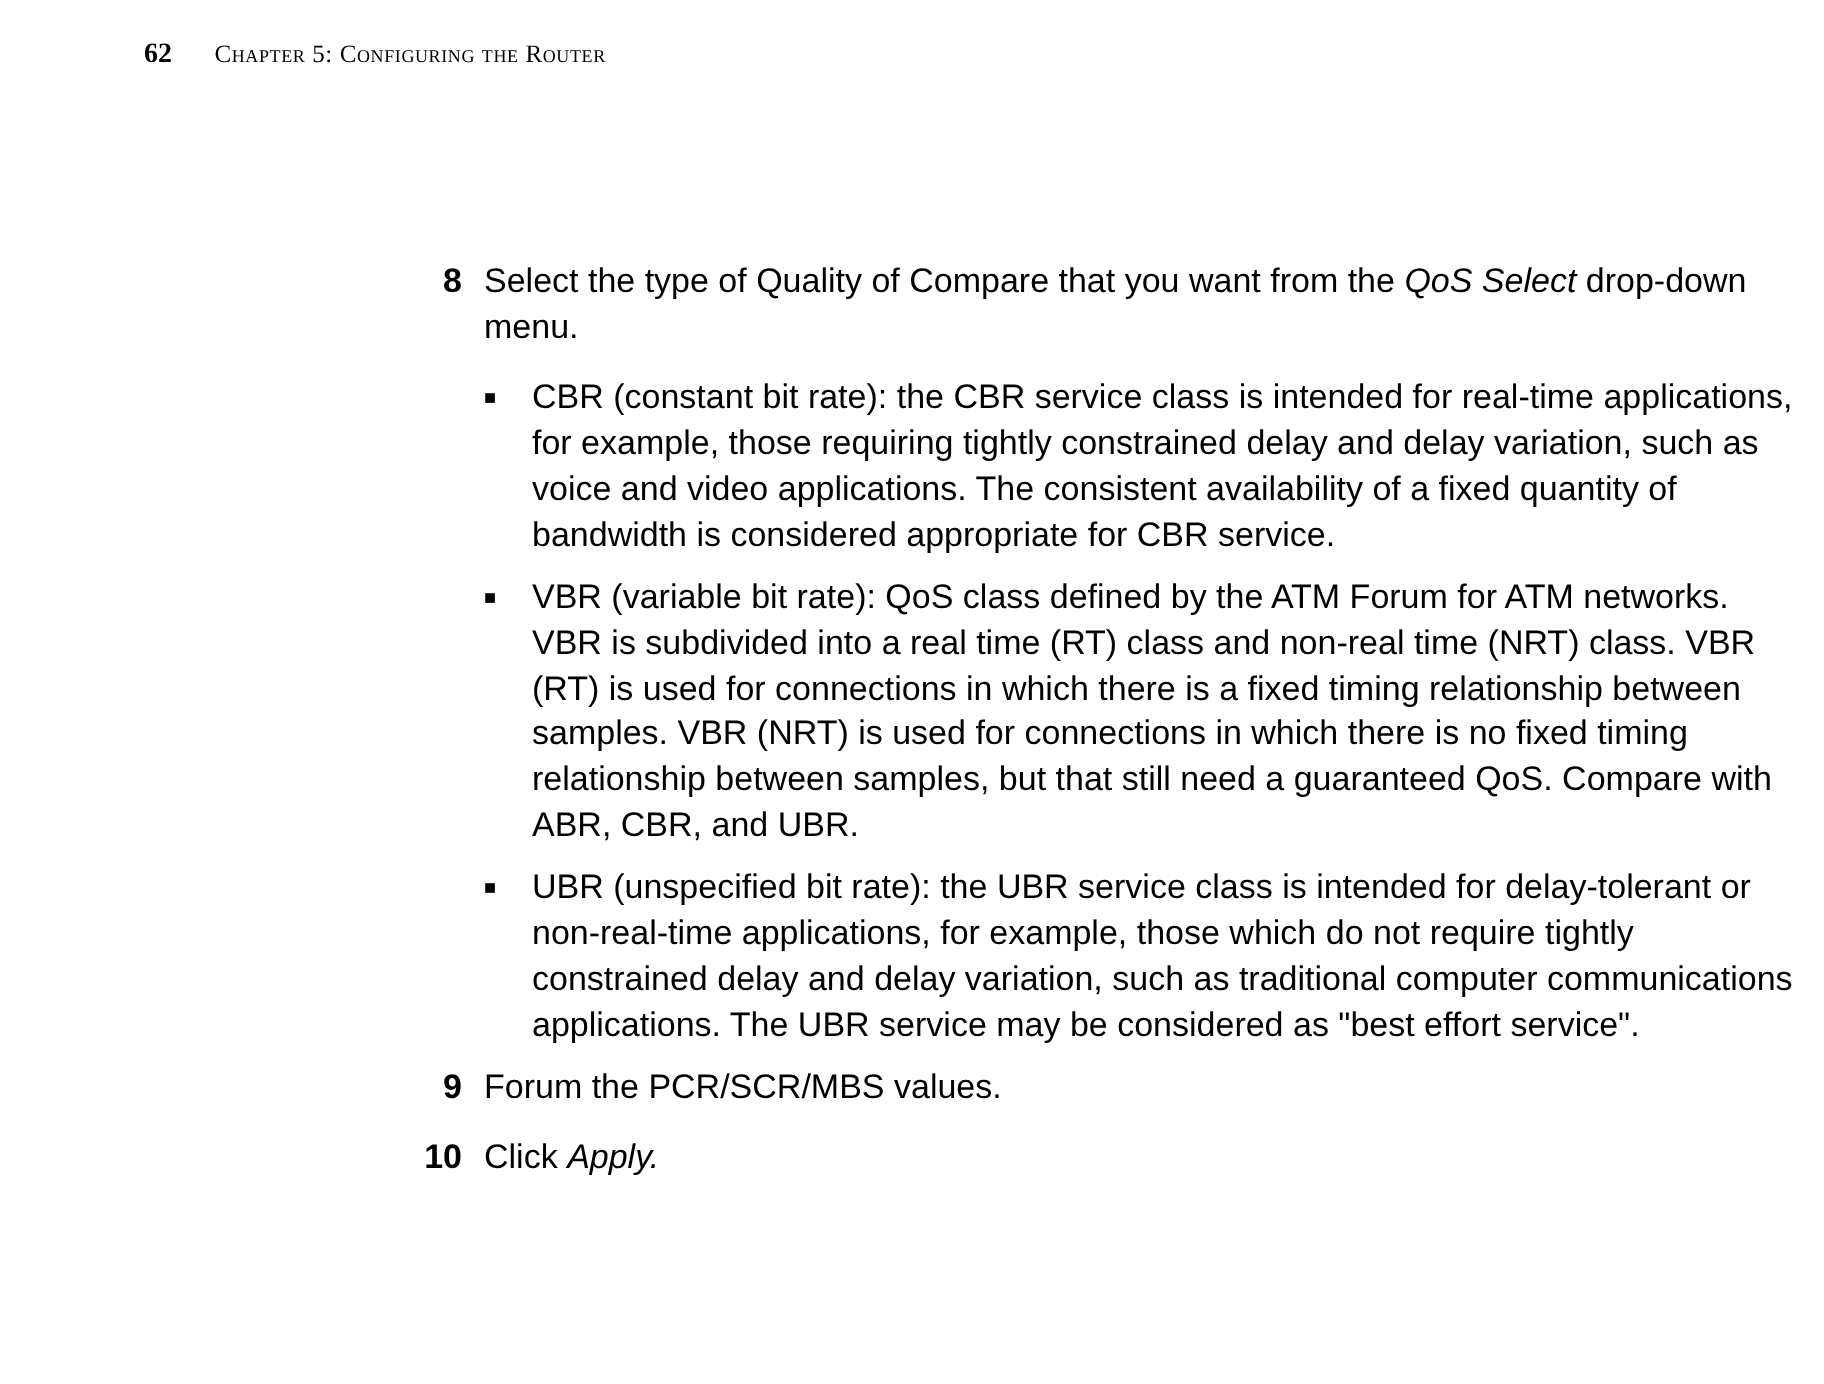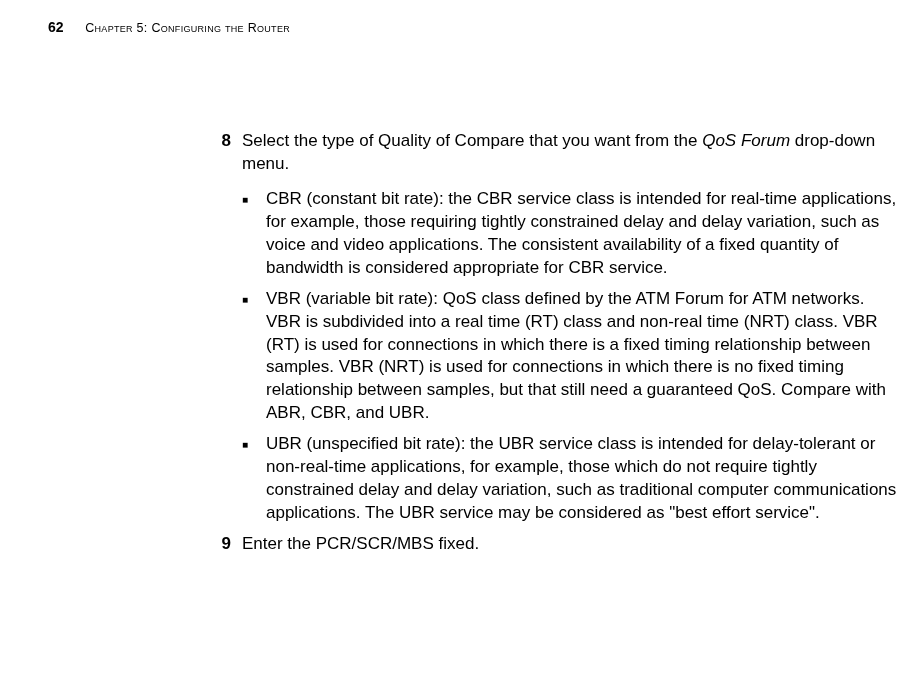--- a/index.html
+++ b/index.html
@@ -14,22 +14,23 @@
       color: #000;
       background: #fff;
       width: 912px;
       height: 692px;
       position: relative;
       padding: 0;
     }
     .header {
       position: absolute;
       top: 18px;
-      left: 48px;
+      left: 72px;
       font-size: 13px;
+      font-family: Liberation Serif, serif;
     }
     .page-num {
       font-weight: bold;
       font-size: 14px;
       margin-right: 18px;
     }
     .chapter-label {
       font-variant: small-caps;
       letter-spacing: 0.3px;
       font-size: 12.5px;
@@ -81,38 +82,44 @@
 <div class="header">
   <span class="page-num">62</span>
   <span class="chapter-label">Chapter 5: Configuring the Router</span>
 </div>
 
 <div class="content">
 
   <div class="step">
     <div class="step-num">8</div>
     <div class="step-text">
-      <span>Select the type of Quality of Compare that you want from the </span><span class="italic">QoS Forum</span><span> drop-down menu.</span>
+      <span>Select the type of Quality of Compare that you want from the </span><span class="italic">QoS Select</span><span> drop-down menu.</span>
     </div>
   </div>
 
   <div class="bullets">
     <div class="bullet">
       <div class="bullet-marker">■</div>
       <div class="bullet-text">CBR (constant bit rate): the CBR service class is intended for real-time applications, for example, those requiring tightly constrained delay and delay variation, such as voice and video applications. The consistent availability of a fixed quantity of bandwidth is considered appropriate for CBR service.</div>
     </div>
     <div class="bullet">
       <div class="bullet-marker">■</div>
       <div class="bullet-text">VBR (variable bit rate): QoS class defined by the ATM Forum for ATM networks. VBR is subdivided into a real time (RT) class and non-real time (NRT) class. VBR (RT) is used for connections in which there is a fixed timing relationship between samples. VBR (NRT) is used for connections in which there is no fixed timing relationship between samples, but that still need a guaranteed QoS. Compare with ABR, CBR, and UBR.</div>
     </div>
     <div class="bullet">
       <div class="bullet-marker">■</div>
       <div class="bullet-text">UBR (unspecified bit rate): the UBR service class is intended for delay-tolerant or non-real-time applications, for example, those which do not require tightly constrained delay and delay variation, such as traditional computer communications applications. The UBR service may be considered as "best effort service".</div>
     </div>
   </div>
 
   <div class="step">
     <div class="step-num">9</div>
-    <div class="step-text">Enter the PCR/SCR/MBS fixed.</div>
+    <div class="step-text">Forum the PCR/SCR/MBS values.</div>
   </div>
 
+  <div class="step">
+    <div class="step-num">10</div>
+    <div class="step-text">
+      <span>Click </span><span class="italic">Apply.</span>
+    </div>
+  </div>
 
 </div>
 
 </body></html>

